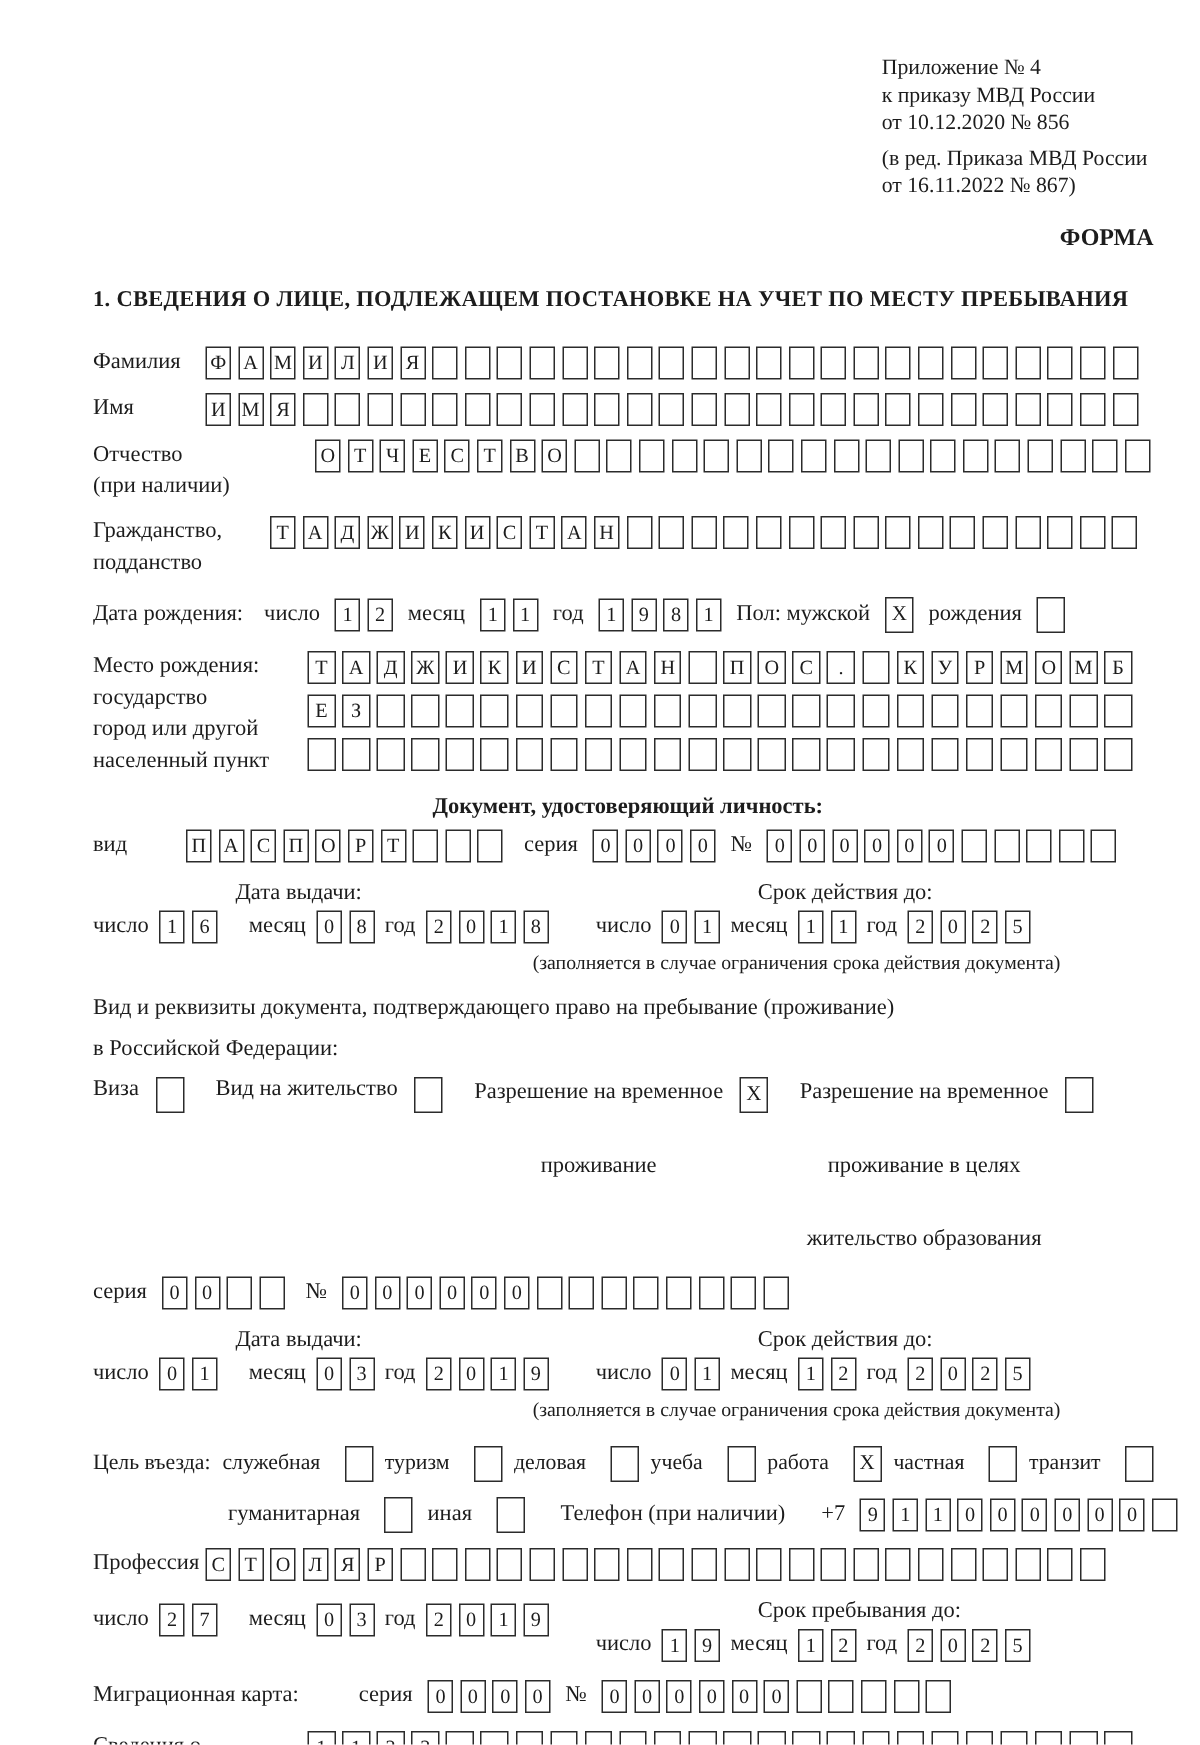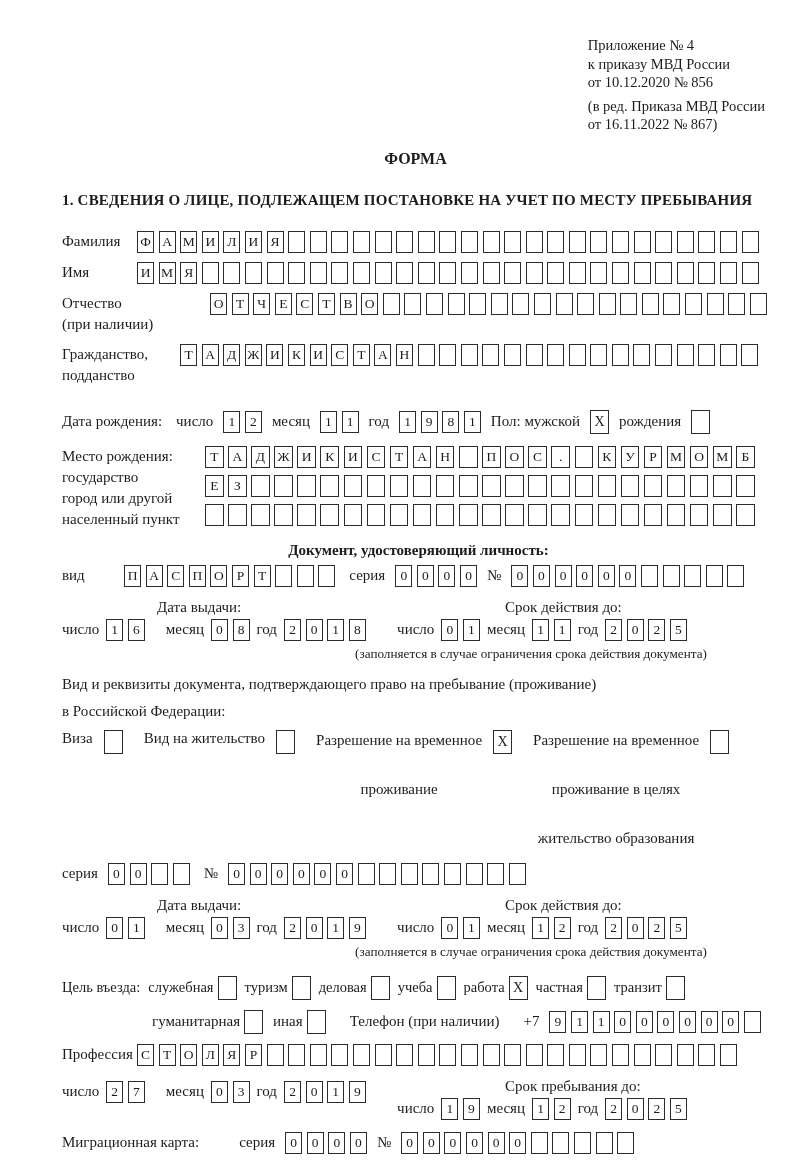--- a/index.html
+++ b/index.html
@@ -7,21 +7,21 @@
   body {
     width: 800px; height: 1163px; overflow: hidden;
     font-family: "Liberation Serif", "DejaVu Serif", serif;
     color: #1c1c1c; font-size: 15px;
   }
   .page { padding: 36px 25px 16px 62px; position: relative; }
 
   
   .annex { width: fit-content; margin-left: auto; margin-right: 10px; font-size: 14.5px; line-height: 18.5px; }
   .annex .gap { margin-top: 5px; }
-  .forma { text-align: center; font-weight: bold; font-size: 16px; margin: 16px 6px 0 0; }
+  .forma { text-align: right; font-weight: bold; font-size: 16px; margin: 16px 6px 0 0; }
 
   .title { text-align: center; font-weight: bold; font-size: 15.5px; margin-top: 18px; line-height: 23px; }
   .blank-line { display: inline-block; width: 54px; border-bottom: 2.2px solid #333; margin-left: 12px; }
 
   .sec-head { font-weight: bold; font-size: 15px; margin-top: 24px; letter-spacing: 0.2px; }
 
   .row { display: flex; align-items: flex-start; margin-top: 9px; }
   .row.vcenter { align-items: center; }
   .lblcol { flex: 0 0 auto; line-height: 21px; }
   .w75 { width: 75px; } .w148 { width: 148px; } .w118 { width: 118px; }
@@ -58,21 +58,21 @@
   .note { font-size: 13.2px; margin-top: 5px; margin-left: -42px; white-space: nowrap; }
 
   .intro { margin-top: 10px; }
   .opts { margin-top: 10px; }
   .opt { display: inline-flex; gap: 11px; align-items: flex-start; margin-right: 21px; }
   .opt:last-child { margin-right: 0; }
   .multi { display: inline-flex; flex-direction: column; text-align: center; line-height: 21px; gap: 28px; }
 
   .purposes { font-size: 14.5px; display: flex; align-items: center; margin-top: 16px; white-space: nowrap; }
   .purposes > * { margin-right: 8px; }
-  .pair { display: inline-flex; gap: 4px; align-items: center; }
+  .pair { display: inline-flex; gap: 16px; align-items: center; }
   .row2 { padding-left: 90px; display: flex; align-items: center; margin-top: 10px; white-space: nowrap; }
   .row2 > * { margin-right: 10px; }
   .ml20 { margin-left: 14px; }
 </style>
 </head>
 <body>
 
 <div class="page">
 
   <div class="annex">
@@ -222,21 +222,21 @@
         <span class="cell"></span>
         <span class="cell"></span>
         <span class="cell"></span>
         <span class="cell"></span>
         <span class="cell"></span>
         <span class="cell"></span>
         <span class="cell"></span>
       </span>
   </div>
 
-  <div class="row vcenter inline" style="margin-top:24px">
+  <div class="row vcenter inline" style="margin-top:12px">
     <span>Дата рождения:</span>
     <span class="mlbl">число</span>
     <span class="boxgrid">
         <span class="cell">1</span>
         <span class="cell">2</span>
       </span>
     <span>месяц</span>
     <span class="boxgrid">
         <span class="cell">1</span>
         <span class="cell">1</span>

